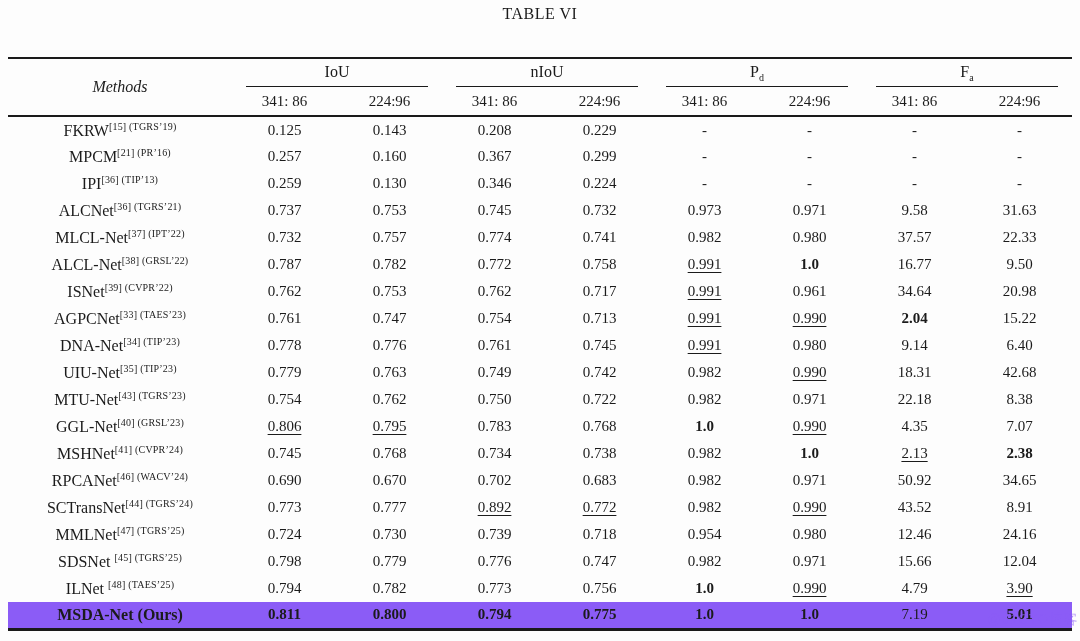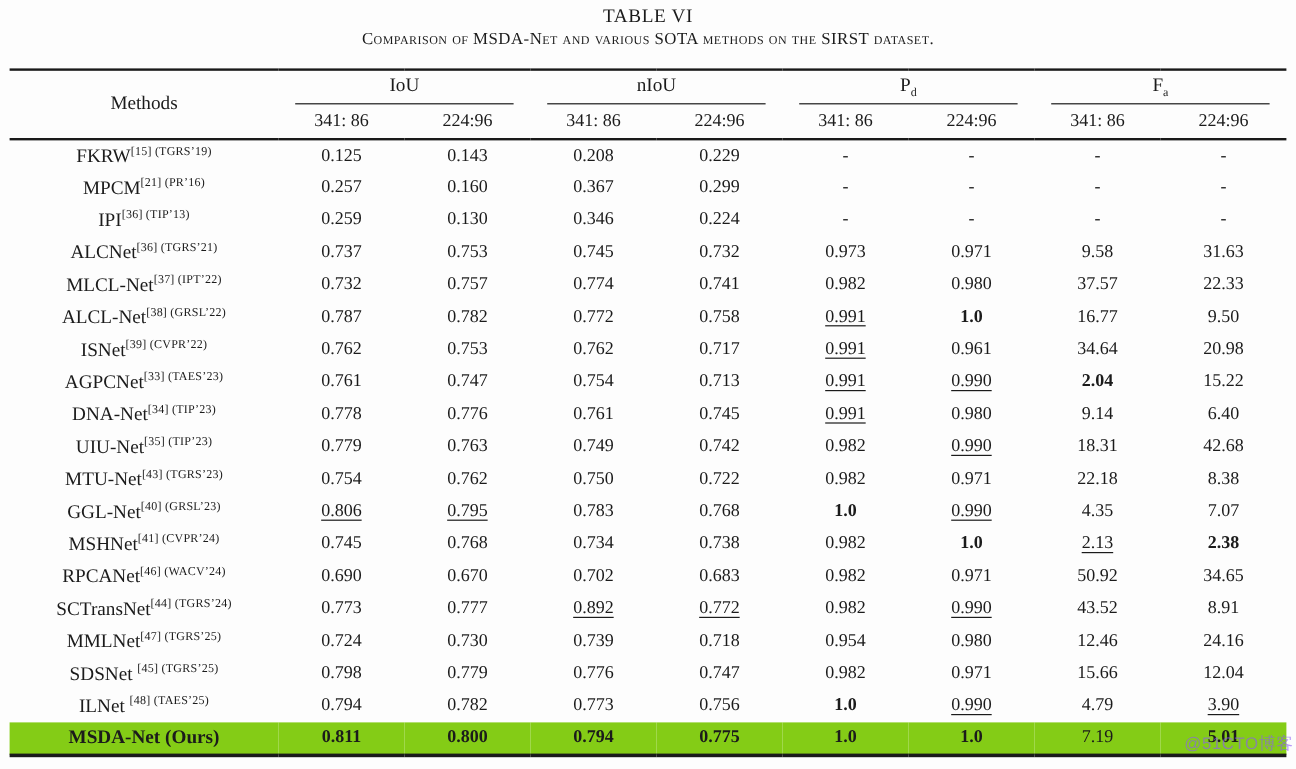--- a/index.html
+++ b/index.html
@@ -44,37 +44,38 @@
     vertical-align: middle;
     font-size: 15px;
     white-space: nowrap;
   }
   thead tr.grp-row th { height: 27px; padding: 0; }
   thead tr.sub-row th { height: 29px; }
   thead tr.sub-row th { border-bottom: 2.5px solid #1a1a1a; }
   th.methods-th {
     border-bottom: 2.5px solid #1a1a1a;
     font-size: 16px;
+    font-style: italic;
   }
   .grp {
     display: block;
     margin: 0 14px;
     padding: 4px 0 3px 0;
     border-bottom: 1.5px solid #1a1a1a;
     font-size: 16px;
     line-height: 1.1;
   }
   .grp sub { font-size: 10px; }
   tbody tr { height: 27px; }
   tbody td { font-size: 15px; }
   td.method { font-size: 16px; }
   td.method sup { font-size: 10px; letter-spacing: 0.2px; }
   .bold { font-weight: bold; }
   .und { text-decoration: underline; text-underline-offset: 3px; text-decoration-thickness: 1px; text-align: center; }
-  tr.ours { background: #84cc16; }
+  tr.ours { background: #8b5cf6; }
   tr.ours td { font-weight: bold; }
   tr.ours td.plain { font-weight: normal; }
   .watermark {
     position: absolute;
     right: 2px; top: 611px;
     font-family: "Liberation Sans", "DejaVu Sans", sans-serif;
     font-size: 14px;
     color: #8b5cf6;
     opacity: 0.62;
     letter-spacing: 0.5px;
@@ -82,21 +83,20 @@
     pointer-events: none;
   }
 </style>
 </head>
 <body>
 
 <div class="page">
 
   <div class="caption">
     <div class="cap-title">TABLE VI</div>
-    <div class="cap-sub">Comparison of MSDA-Net and various SOTA methods on the SIRST dataset.</div>
   </div>
 
   <table class="cmp">
     <colgroup>
       <col class="c-method">
       <col class="c-val">
         <col class="c-val">
         <col class="c-val">
         <col class="c-val">
       <col class="c-val">

